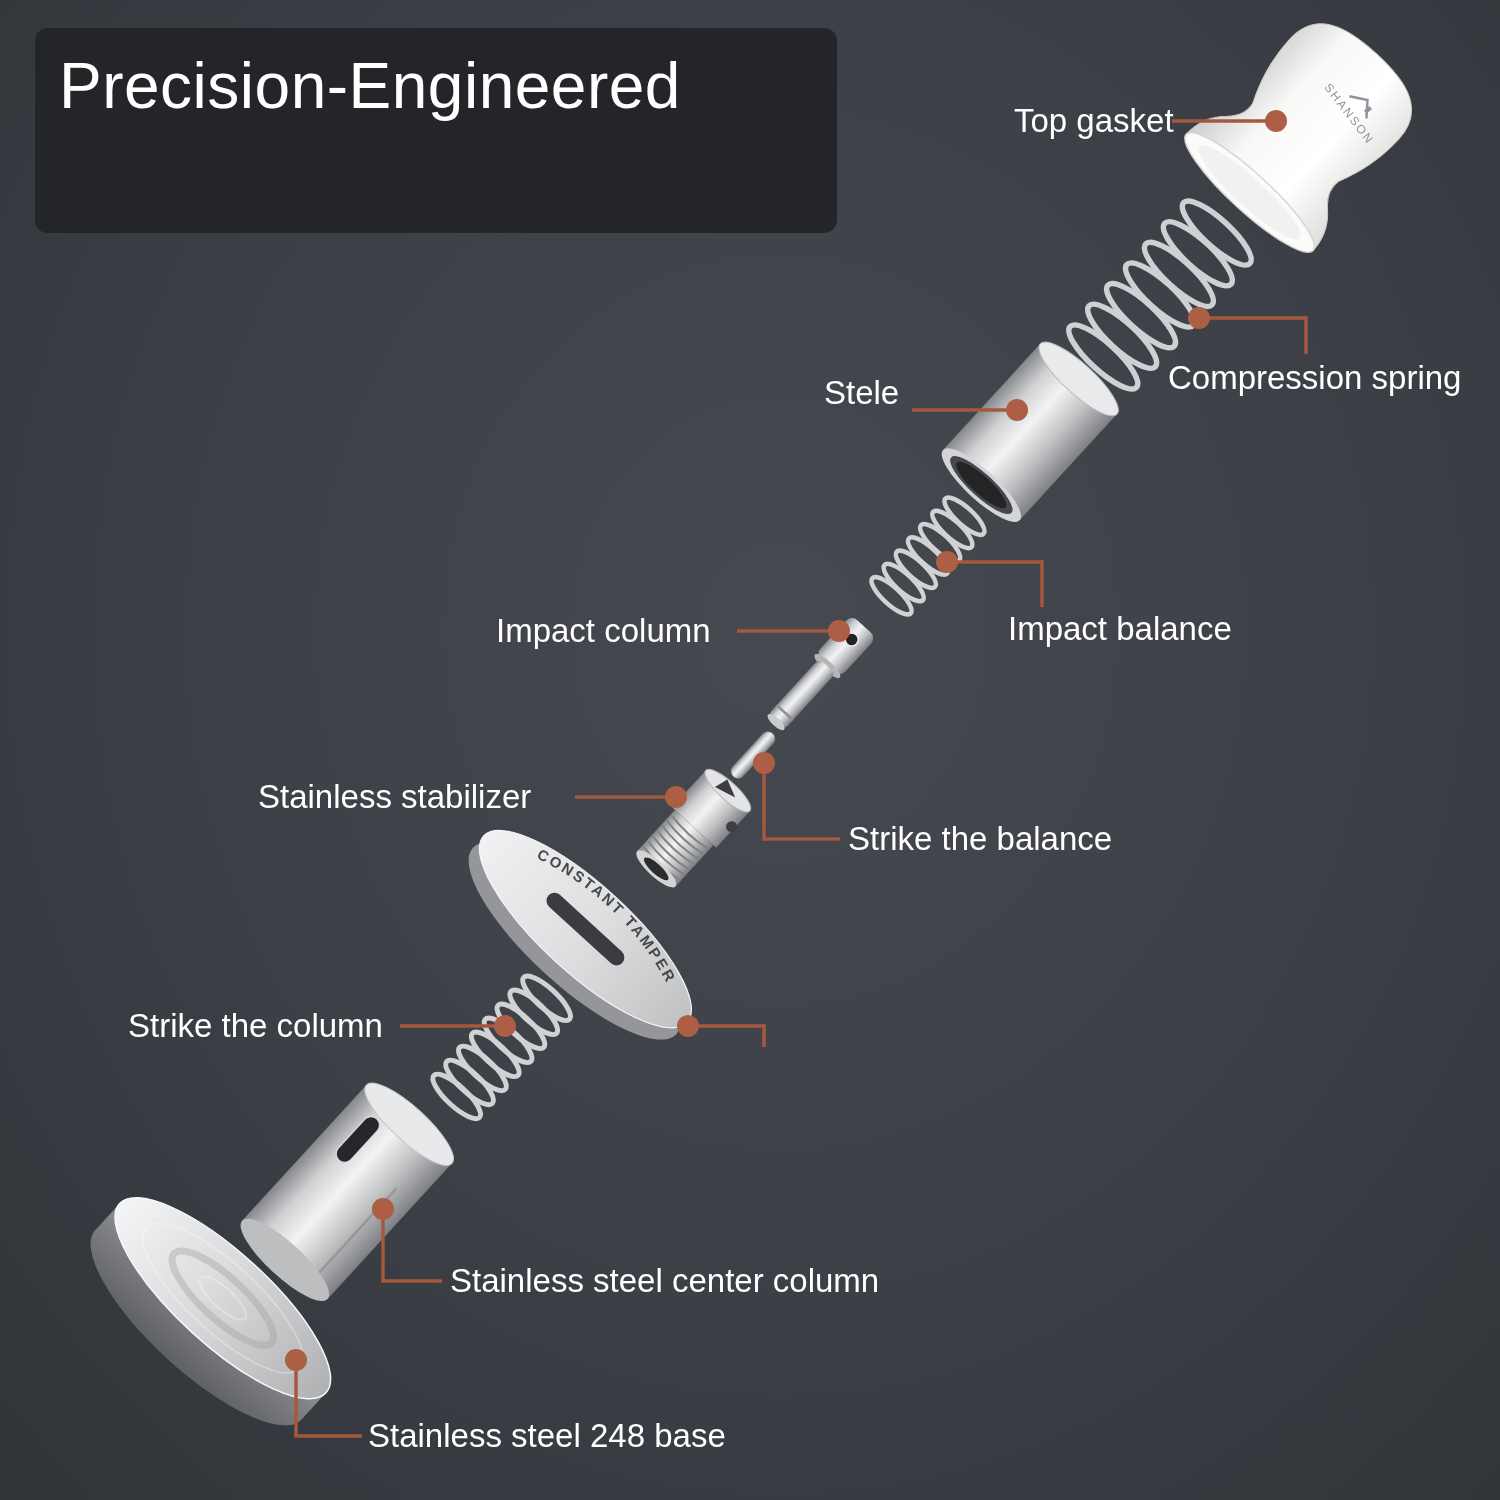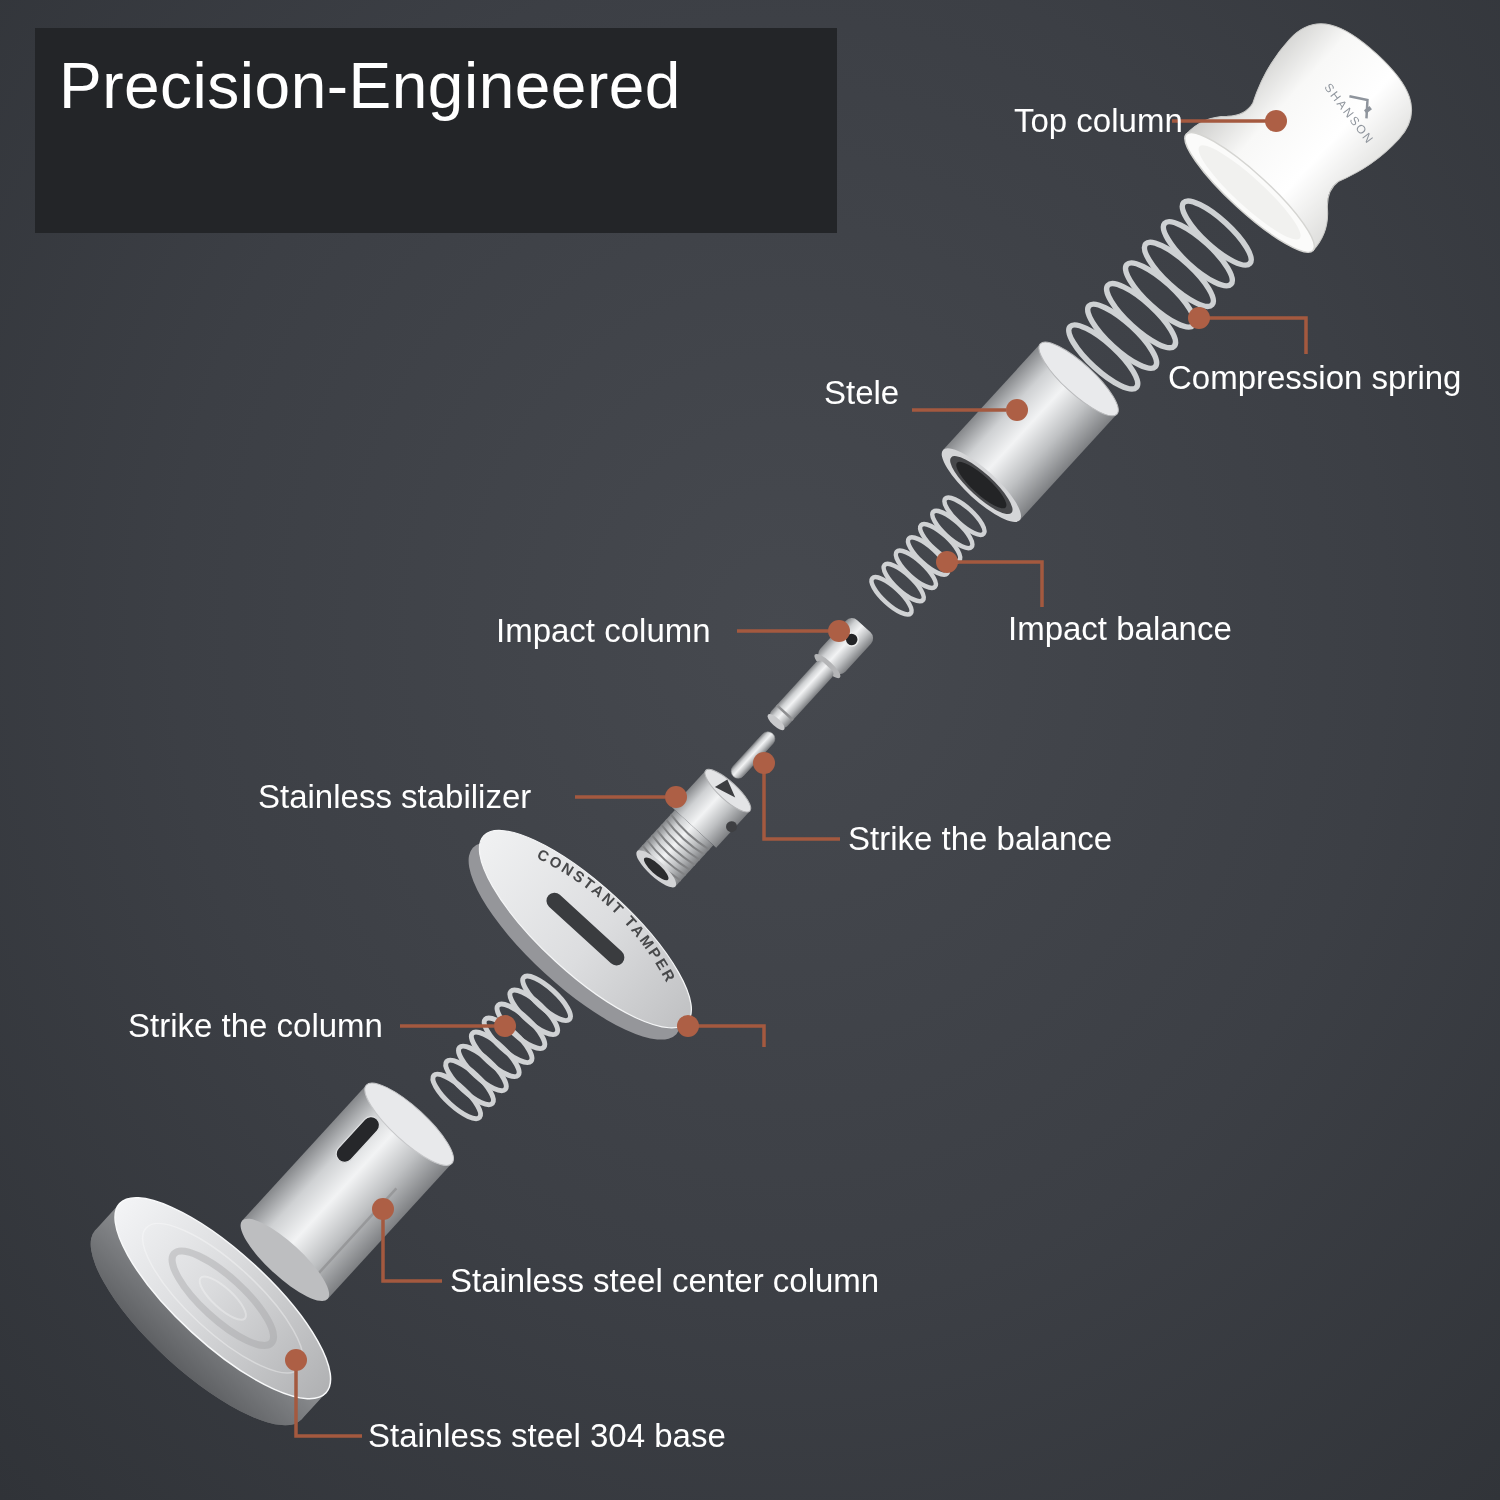--- a/index.html
+++ b/index.html
@@ -3,21 +3,21 @@
 <meta charset="utf-8">
 <style>
   html,body{margin:0;padding:0;background:#2c2f34;}
   .canvas{
     position:relative;width:1500px;height:1500px;overflow:hidden;
     font-family:"Liberation Sans",sans-serif;
     background:radial-gradient(ellipse at 52% 42%, #46494f 0%, #3c3f45 55%, #303338 100%);
   }
   .title-box{
     position:absolute;left:35px;top:28px;width:802px;height:205px;
-    background:#232528;box-sizing:border-box;padding:16px 0 8px 24px;
+    background:#232528;box-sizing:border-box;padding:16px 0 8px 24px;border-radius:13px;
   }
   .title-line{
     color:#ffffff;font-size:64px;line-height:1.33;letter-spacing:.5px;white-space:nowrap;
   }
   .lbl{
     position:absolute;color:#ffffff;font-size:33px;line-height:36px;white-space:nowrap;
   }
   svg.diagram{position:absolute;left:0;top:0;}
 </style>
 </head>
@@ -194,24 +194,24 @@
       <circle cx="839" cy="631" r="11"></circle>
       <circle cx="764" cy="763" r="11"></circle>
       <circle cx="676" cy="797" r="11"></circle>
       <circle cx="688" cy="1026" r="11"></circle>
       <circle cx="505" cy="1026" r="11"></circle>
       <circle cx="383" cy="1209" r="11"></circle>
       <circle cx="296" cy="1360" r="11"></circle>
     </g>
   </svg>
 
-  <div class="lbl" style="left:1014px;top:103px">Top column</div>
+  <div class="lbl" style="left:1014px;top:103px">Top gasket</div>
   <div class="lbl" style="left:1168px;top:360px">Compression spring</div>
   <div class="lbl" style="left:824px;top:375px">Stele</div>
   <div class="lbl" style="left:1008px;top:611px">Impact balance</div>
   <div class="lbl" style="left:496px;top:613px">Impact column</div>
   <div class="lbl" style="left:848px;top:821px">Strike the balance</div>
   <div class="lbl" style="left:258px;top:779px">Stainless stabilizer</div>
   <div class="lbl" style="left:128px;top:1008px">Strike the column</div>
   <div class="lbl" style="left:450px;top:1263px">Stainless steel center column</div>
-  <div class="lbl" style="left:368px;top:1418px">Stainless steel 304 base</div>
+  <div class="lbl" style="left:368px;top:1418px">Stainless steel 248 base</div>
 
 </div>
 
 </body></html>

